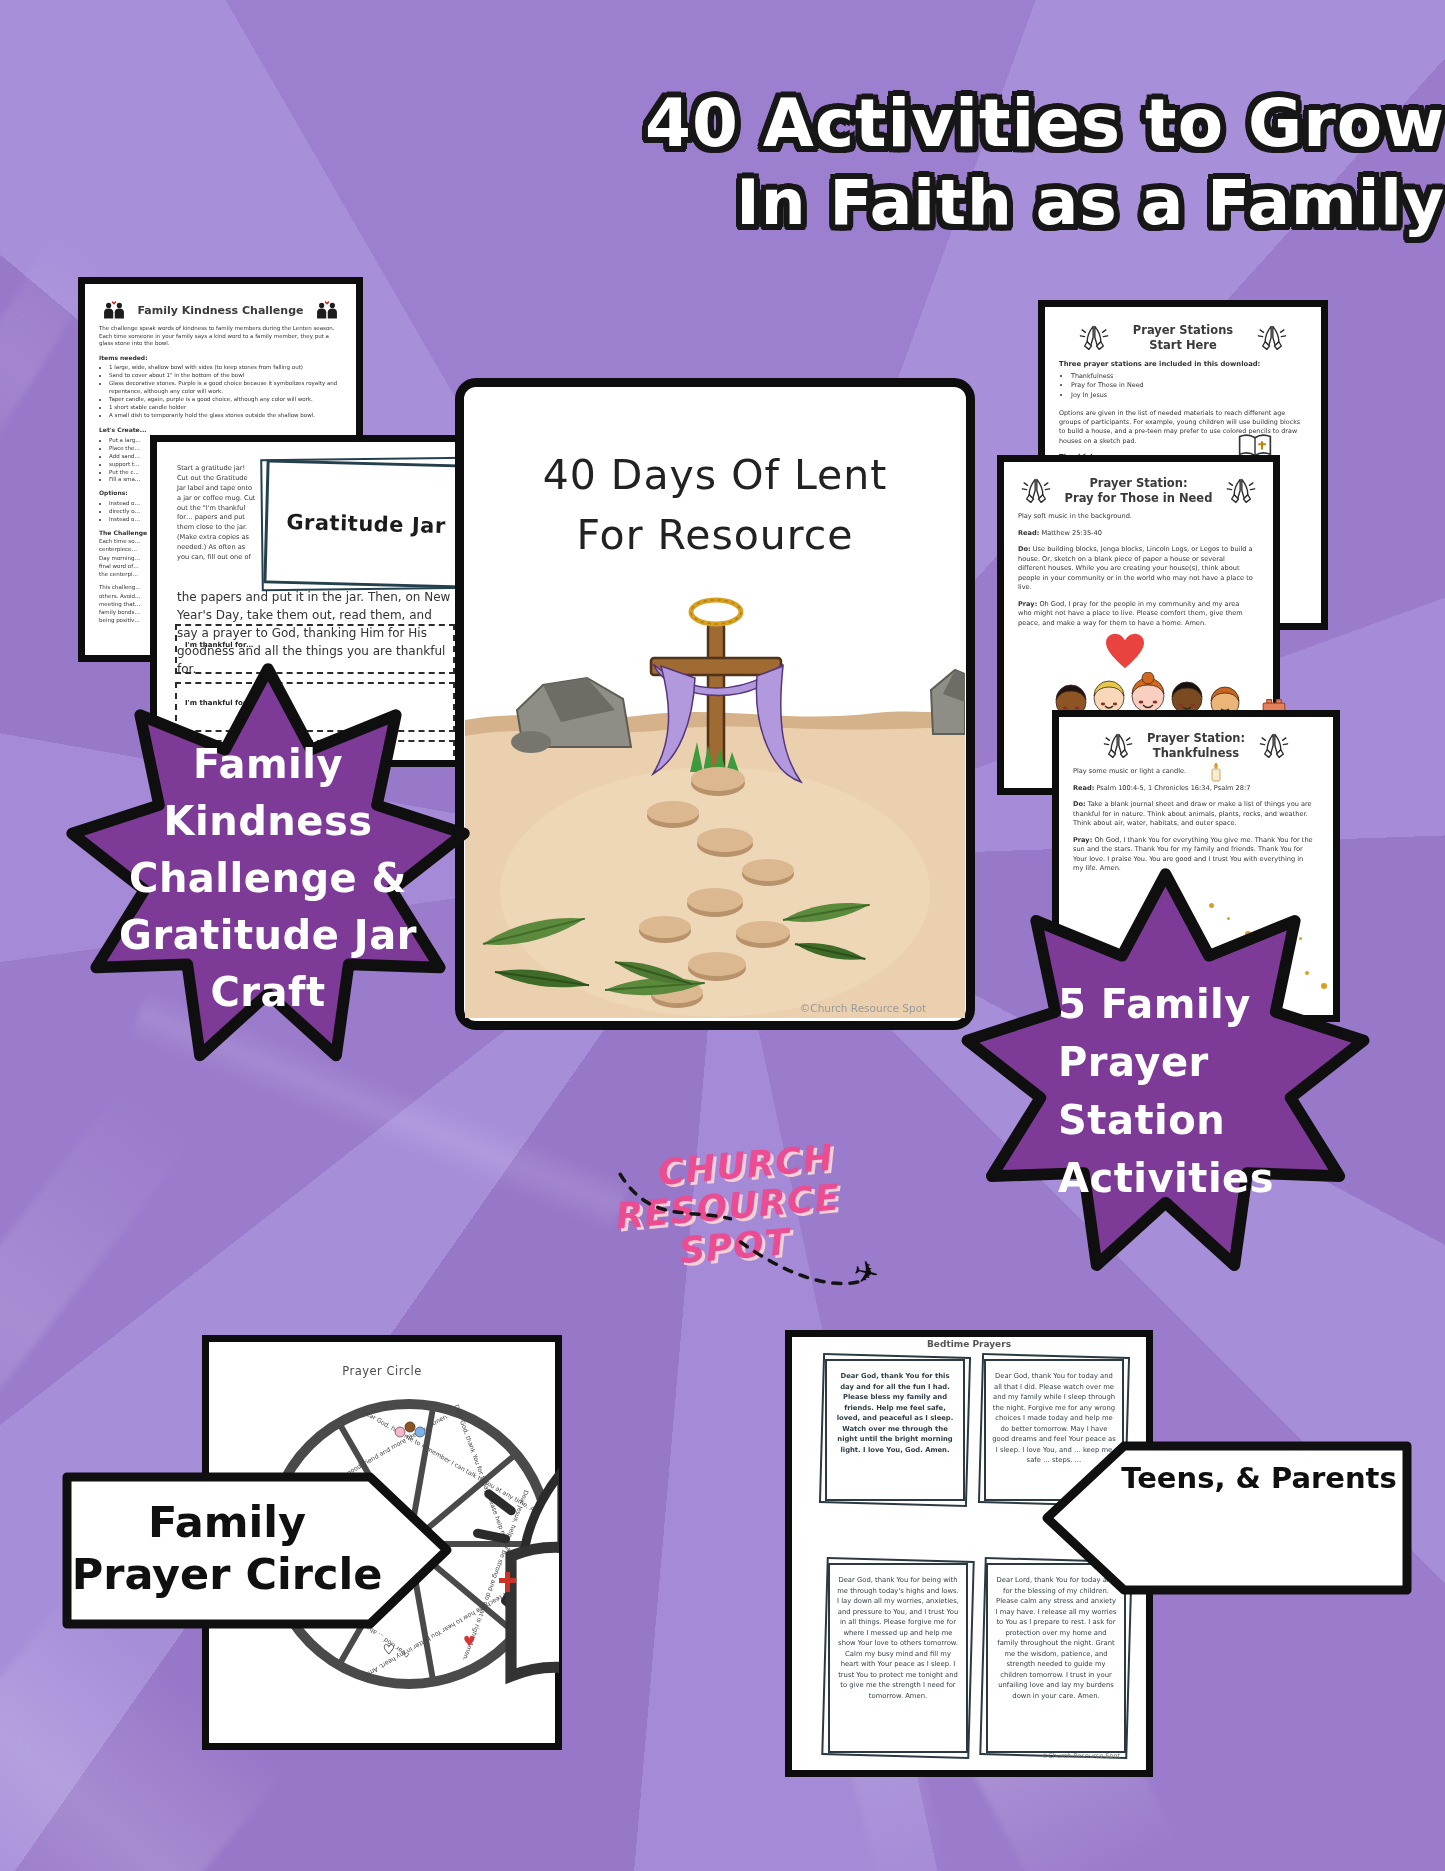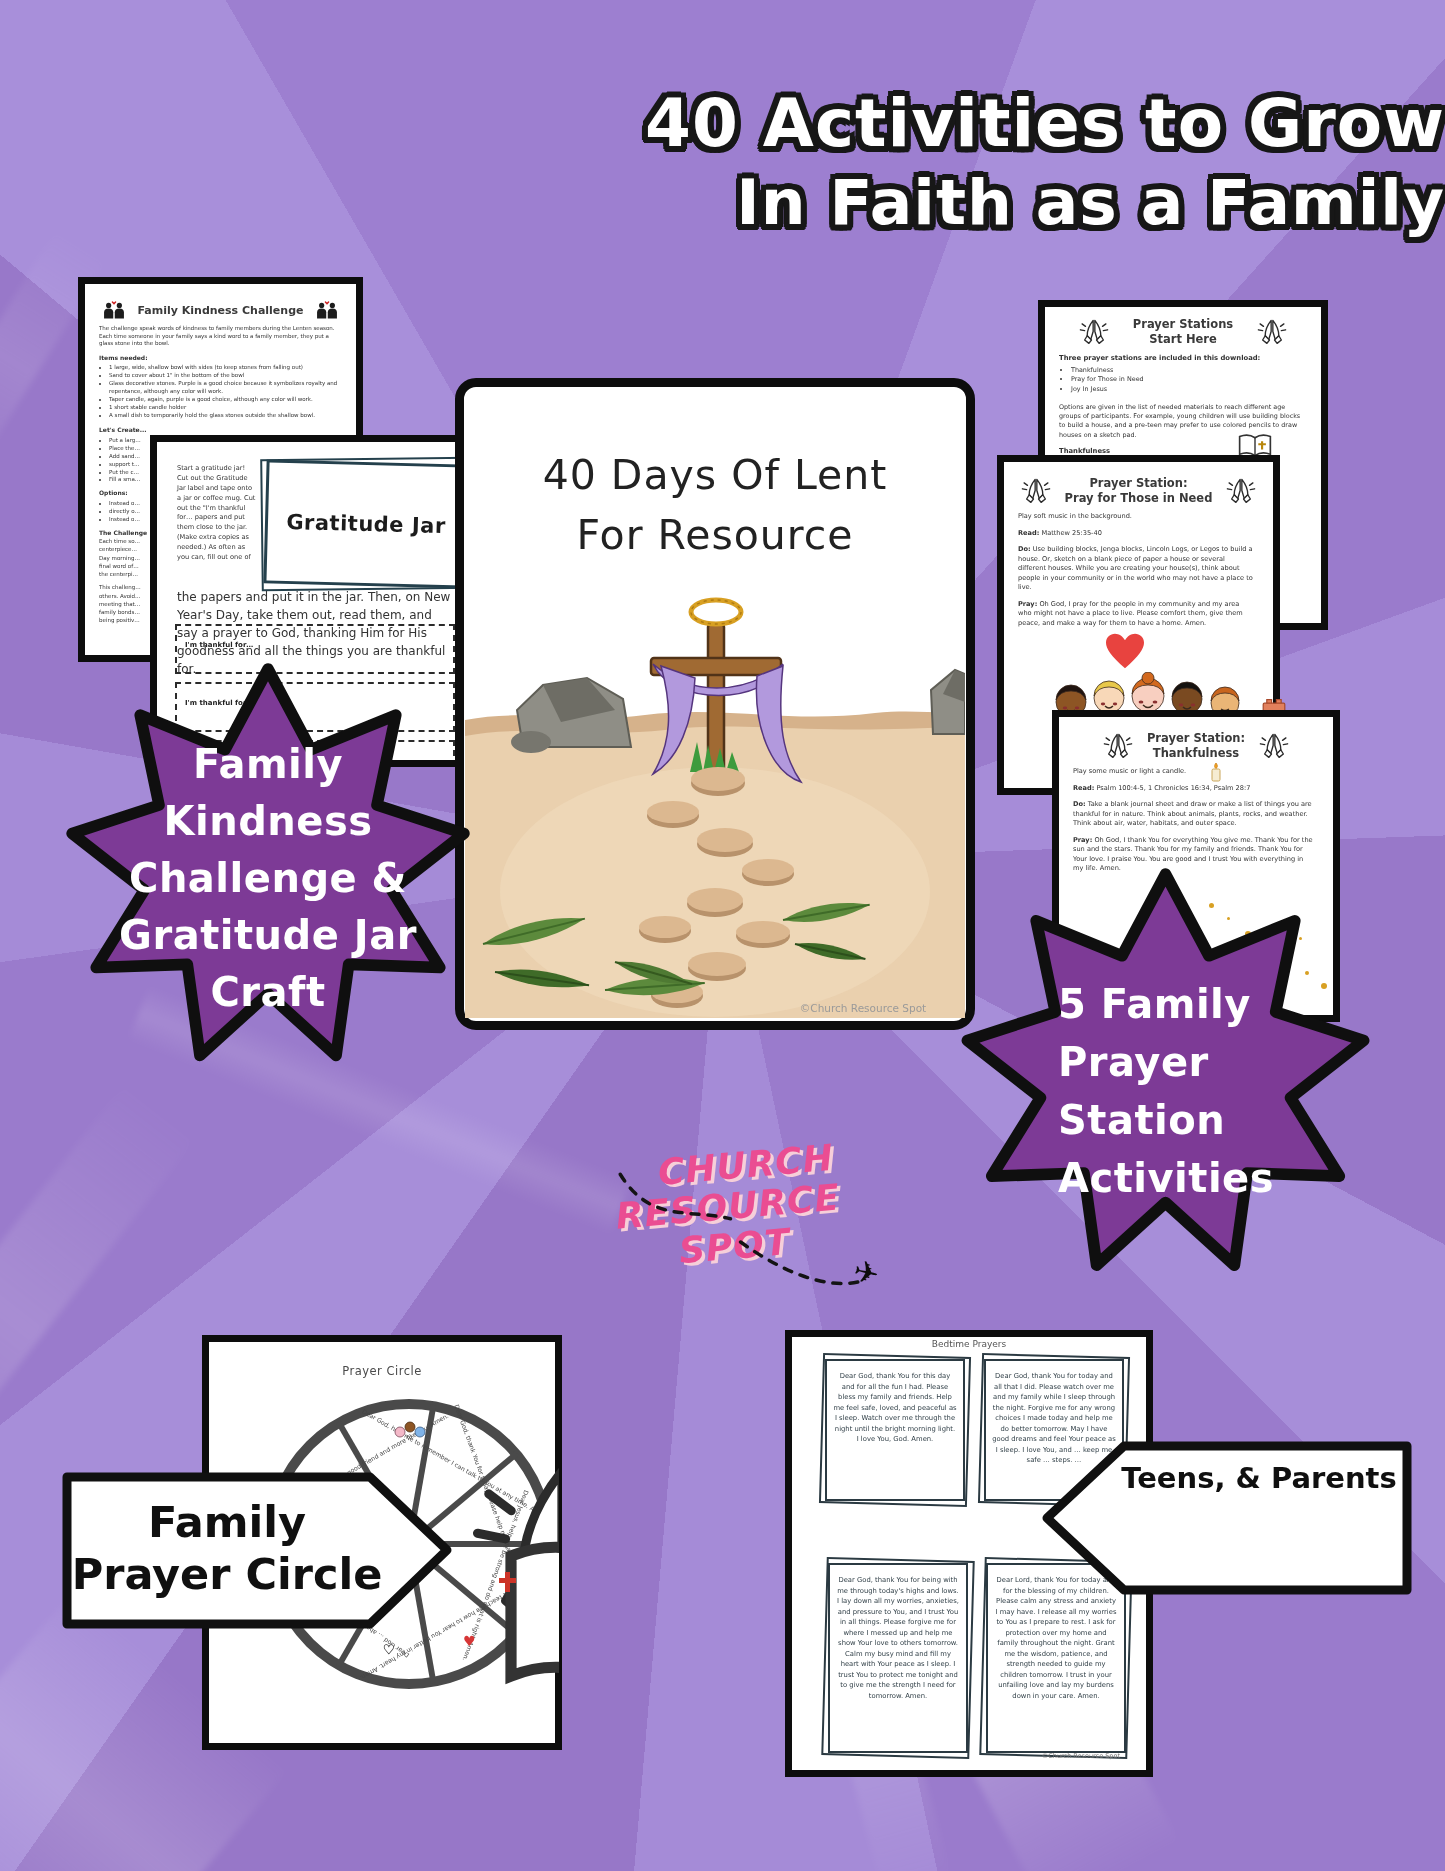--- a/index.html
+++ b/index.html
@@ -309,21 +309,21 @@
       <g transform="translate(330,362) rotate(12)">
         <path d="M0,0 C22,-8 48,-8 72,0 C48,8 22,8 0,0 Z" fill="#3f6b28"></path>
           <line x1="0" y1="0" x2="72" y2="0" stroke="#2c4f1b" stroke-width="2"></line>
       </g>
     </g>
     <text x="398" y="430" font-size="10.5" fill="#9a9a9a" text-anchor="middle">©Church Resource Spot</text>
   </svg>
 </div>
 
 <div class="page" style="left:1038px;top:300px;width:290px;height:330px;z-index:2;padding:10px 14px;">
-  <div style="display:flex;align-items:center;justify-content:center;gap:22px;">
+  <div style="display:flex;align-items:center;justify-content:center;gap:22px;margin-top:6px;">
     <svg width="34" height="29">
         <use href="#hands"></use>
       </svg>
     <div class="pstitle">
       <div>Prayer Stations</div>
       <div>Start Here</div>
     </div>
     <svg width="34" height="29">
         <use href="#hands"></use>
       </svg>
@@ -484,22 +484,22 @@
   <svg width="390" height="157" viewBox="0 0 390 157">
     <polygon points="5,5 308,5 385,78 308,152 5,152" fill="#fff" stroke="#101010" stroke-width="9" stroke-linejoin="round"></polygon>
   </svg>
   <div class="btext" style="left:0;width:330px;top:24px;font-size:43px;line-height:52px;">
     <div>Family</div>
     <div>Prayer Circle</div>
   </div>
 </div>
 
 <div class="page" style="left:785px;top:1330px;width:368px;height:447px;z-index:2;">
-  <div style="text-align:center;margin-top:2px;font-size:9px;color:#555;">Bedtime Prayers</div>
-  <div class="bt-card" style="left:33px;top:22px;width:140px;height:142px;">Dear God, thank You for this day and for all the fun I had. Please bless my family and friends. Help me feel safe, loved, and peaceful as I sleep. Watch over me through the night until the bright morning light. I love You, God. Amen.</div>
+  <div style="text-align:center;margin-top:2px;font-size:9px;color:#555;font-weight:bold;">Bedtime Prayers</div>
+  <div class="bt-card" style="left:33px;top:22px;width:140px;height:142px;font-weight:bold;">Dear God, thank You for this day and for all the fun I had. Please bless my family and friends. Help me feel safe, loved, and peaceful as I sleep. Watch over me through the night until the bright morning light. I love You, God. Amen.</div>
   <div class="bt-card" style="left:192px;top:22px;width:140px;height:142px;">Dear God, thank You for today and all that I did. Please watch over me and my family while I sleep through the night. Forgive me for any wrong choices I made today and help me do better tomorrow. May I have good dreams and feel Your peace as I sleep. I love You, and … keep me safe … steps. …</div>
   <div class="bt-card" style="left:36px;top:226px;width:140px;height:190px;">Dear God, thank You for being with me through today's highs and lows. I lay down all my worries, anxieties, and pressure to You, and I trust You in all things. Please forgive me for where I messed up and help me show Your love to others tomorrow. Calm my busy mind and fill my heart with Your peace as I sleep. I trust You to protect me tonight and to give me the strength I need for tomorrow. Amen.</div>
   <div class="bt-card" style="left:194px;top:226px;width:140px;height:190px;">Dear Lord, thank You for today and for the blessing of my children. Please calm any stress and anxiety I may have. I release all my worries to You as I prepare to rest. I ask for protection over my home and family throughout the night. Grant me the wisdom, patience, and strength needed to guide my children tomorrow. I trust in your unfailing love and lay my burdens down in your care. Amen.</div>
   <div style="position:absolute;right:26px;bottom:10px;font-size:6.5px;color:#777;">©Church Resource Spot</div>
 </div>
 
 <div class="banner" style="left:1042px;top:1441px;width:370px;height:154px;">
   <svg width="370" height="154" viewBox="0 0 370 154">
     <polygon points="365,5 82,5 5,77 82,149 365,149" fill="#fff" stroke="#101010" stroke-width="9" stroke-linejoin="round"></polygon>
   </svg>

